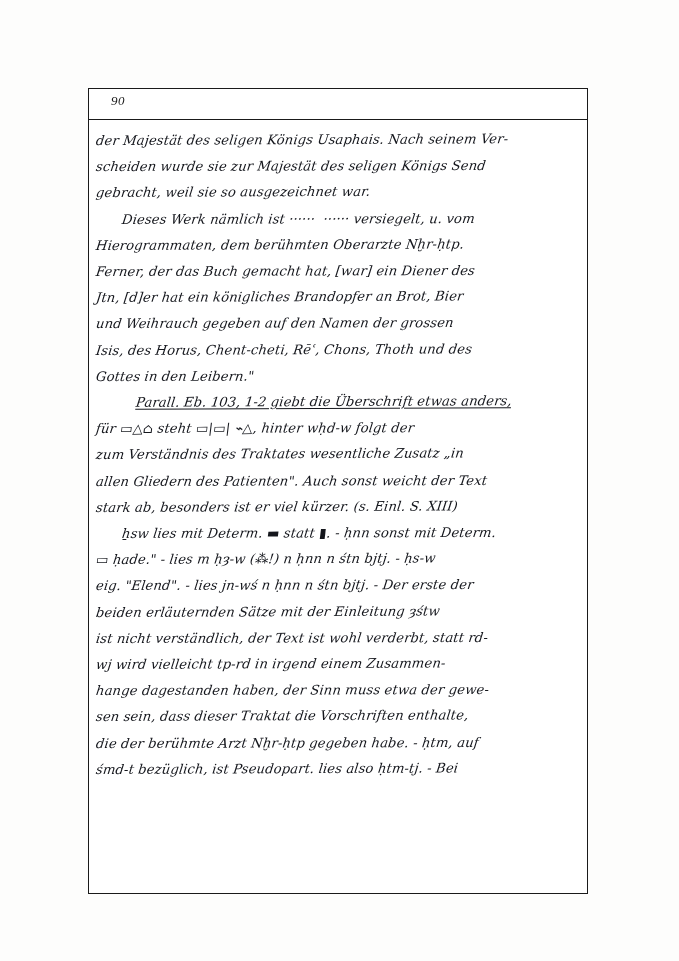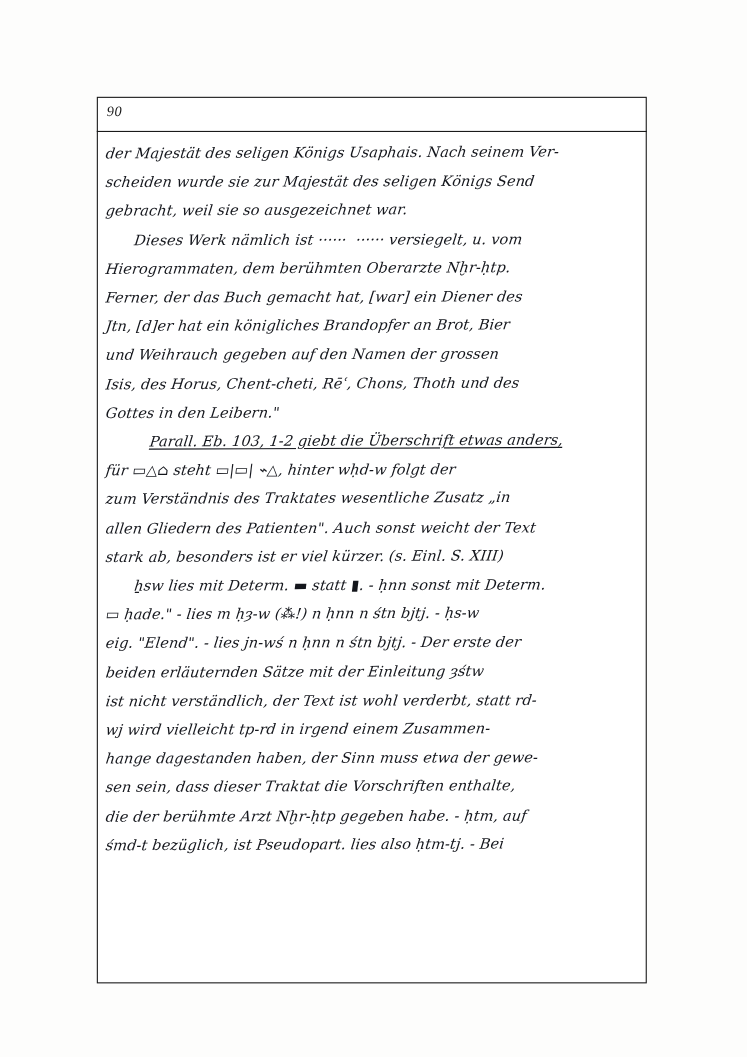--- a/index.html
+++ b/index.html
@@ -36,21 +36,21 @@
   .header-rule {
     position: absolute;
     left: 88px;
     top: 119px;
     width: 500px;
     height: 0;
     border-top: 1.2px solid #1a1a1a;
   }
   .page-number {
     position: absolute;
-    left: 97px;
+    left: 111px;
     top: 93px;
     font-family: "Liberation Serif", serif;
     font-size: 13px;
     font-style: italic;
     color: #1a1a1a;
     letter-spacing: 0.5px;
   }
   .hand-body {
     position: absolute;
     left: 96px;

